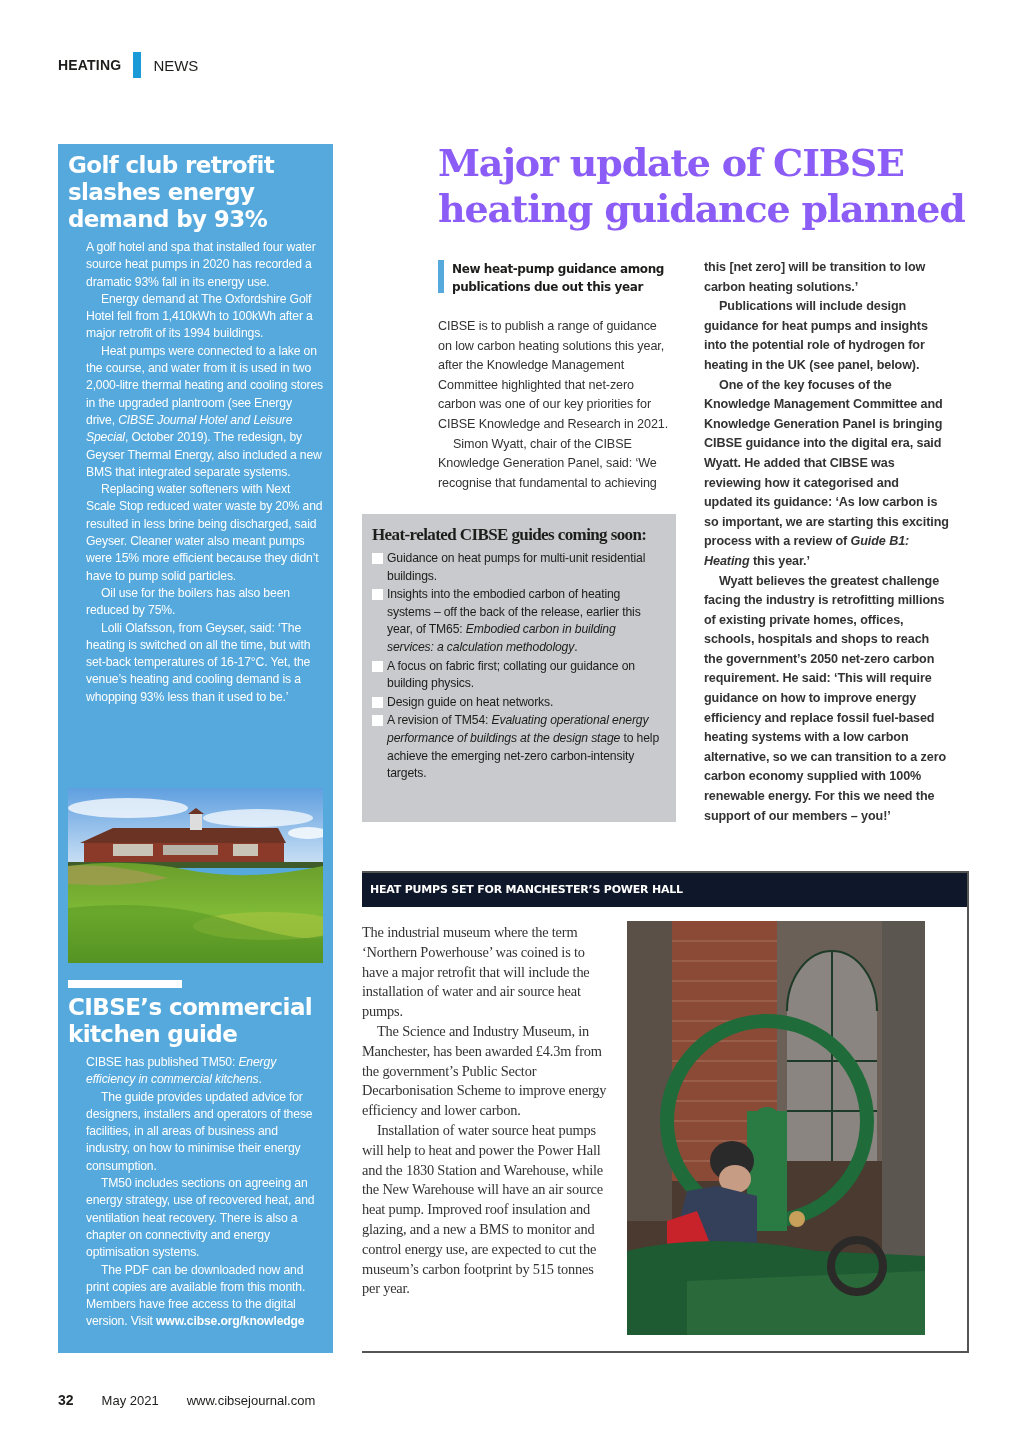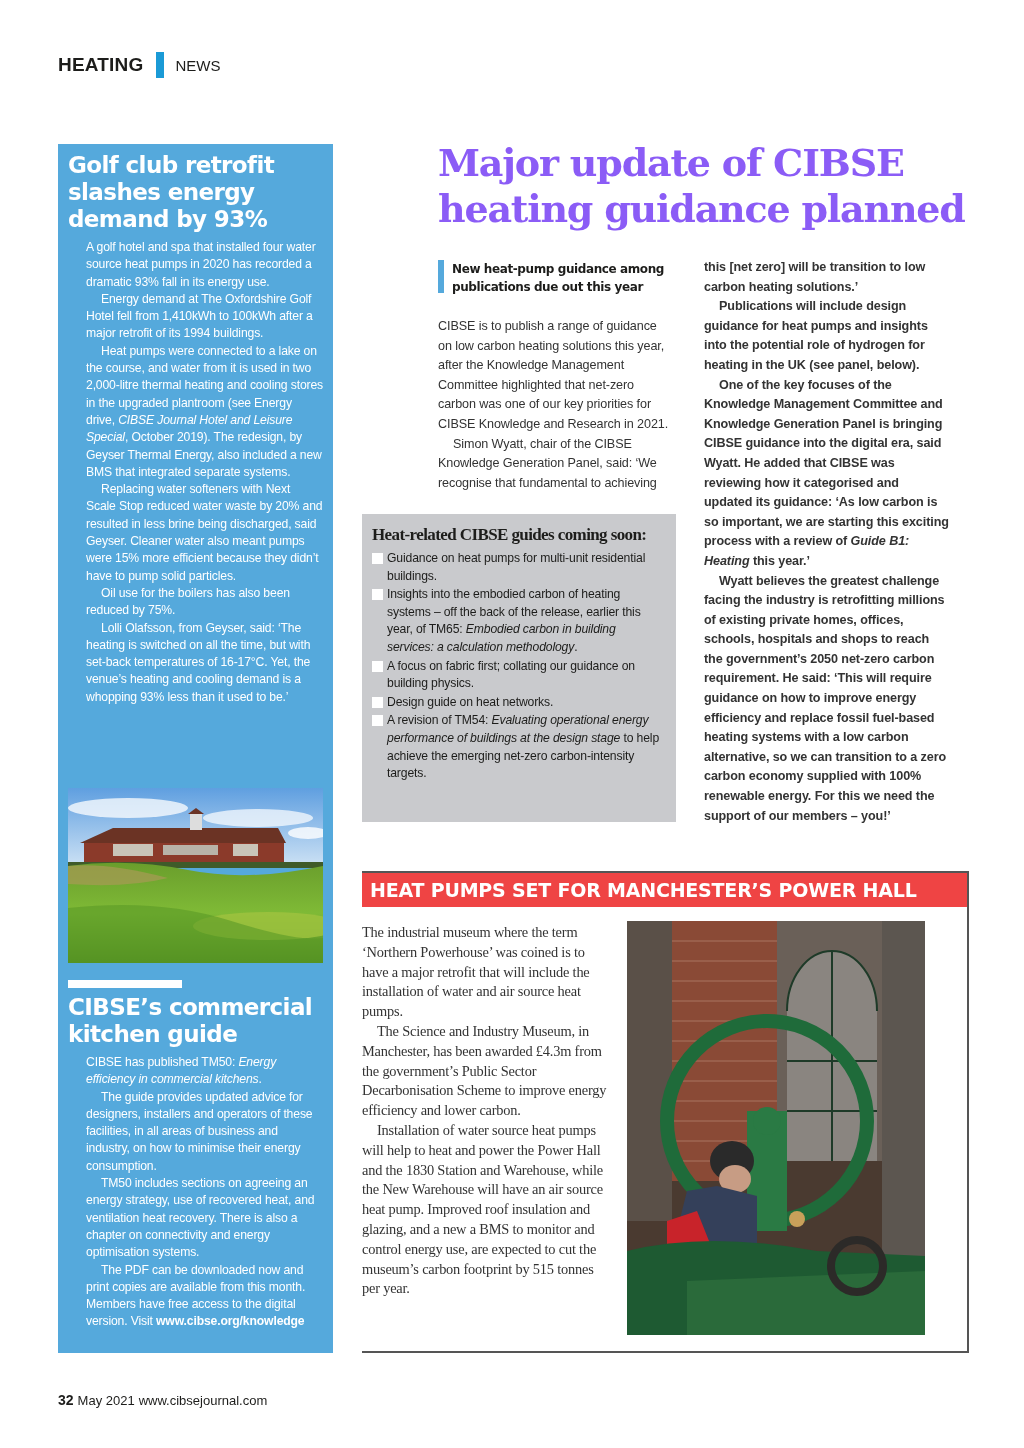--- a/index.html
+++ b/index.html
@@ -1,20 +1,20 @@
 <!DOCTYPE html>
 <html><head>
   <meta charset="utf-8">
   <style>
     * { margin: 0; padding: 0; box-sizing: border-box; }
     html, body { width: 1024px; height: 1448px; background: #ffffff; overflow: hidden; }
     body { position: relative; font-family: "Liberation Sans", sans-serif; color: #222; }
 
     .header { position: absolute; left: 58px; top: 52px; height: 26px; display: flex; align-items: center; }
-    .header .section { font-weight: bold; font-size: 19px; color: #1d1d1b; letter-spacing: 0.2px; }
+    .header .section { font-weight: bold; font-size: 14px; color: #1d1d1b; letter-spacing: 0.2px; }
     .header .bar { width: 8px; height: 26px; background: #1a9ad6; margin: 0 12px 0 12px; }
     .header .sub { font-size: 15px; color: #1d1d1b; }
 
     
     .sidebar { position: absolute; left: 58px; top: 144px; width: 275px; height: 1209px; background: #55a9dc; color: #fff; }
     .sidebar h2 { font-family: "DejaVu Sans", sans-serif; font-weight: bold; font-size: 23px; line-height: 27px; letter-spacing: -0.6px; color: #fff; padding: 8px 10px 0 10px; }
     .sidebar .body { font-family: "Liberation Sans", sans-serif; font-size: 12.2px; line-height: 17.3px; padding: 6px 10px 0 28px; color: #fff; letter-spacing: -0.15px; }
     .sidebar .body p { text-indent: 15px; }
     .sidebar .body p.first { text-indent: 0; }
     .sidebar .photo-golf { position: absolute; left: 10px; top: 644px; width: 255px; height: 175px; overflow: hidden; }
@@ -38,27 +38,27 @@
 
     
     .panel { position: absolute; left: 362px; top: 514px; width: 314px; height: 308px; background: #c9cacd; padding: 10px 12px 0 10px; }
     .panel h3 { font-family: Liberation Serif, serif; font-weight: bold; font-size: 17px; line-height: 22px; color: #1d1d1b; letter-spacing: -0.6px; margin-bottom: 4px; }
     .panel ul { list-style: none; }
     .panel li { position: relative; padding-left: 15px; font-size: 12.2px; line-height: 17.6px; color: #1d1d1b; margin-bottom: 1px; letter-spacing: -0.15px; }
     .panel li .box { position: absolute; left: 0; top: 3px; width: 11px; height: 11px; background: #ffffff; }
 
     
     .mbox { position: absolute; left: 362px; top: 871px; width: 607px; height: 482px; border-top: 2px solid #555; border-right: 2px solid #555; border-bottom: 2px solid #555; }
-    .mbox .banner { position: absolute; left: 0; top: 0; width: 605px; height: 34px; background: #ef4444; color: #fff; font-family: "DejaVu Sans", sans-serif; font-weight: bold; font-size: 19px; line-height: 34px; padding-left: 8px; letter-spacing: -0.2px; }
+    .mbox .banner { position: absolute; left: 0; top: 0; width: 605px; height: 34px; background: #0f172a; color: #fff; font-family: "DejaVu Sans", sans-serif; font-weight: bold; font-size: 11px; line-height: 34px; padding-left: 8px; letter-spacing: -0.2px; }
     .mbox .text { position: absolute; left: 0; top: 50px; width: 245px; font-family: "Liberation Serif", serif; font-size: 14.4px; line-height: 19.8px; color: #333; letter-spacing: -0.2px; }
     .mbox .text p { text-indent: 15px; }
     .mbox .text p.first { text-indent: 0; }
     .mbox .photo { position: absolute; left: 265px; top: 48px; width: 298px; height: 414px; overflow: hidden; }
 
-    .footer { position: absolute; left: 58px; top: 1392px; font-size: 13px; color: #1d1d1b; display: flex; gap: 4px; align-items: baseline; }
+    .footer { position: absolute; left: 58px; top: 1392px; font-size: 13px; color: #1d1d1b; display: flex; gap: 28px; align-items: baseline; }
     .footer .page { font-weight: bold; font-size: 14px; }
   </style>
 </head>
 <body>
 
 <div class="header">
   <span class="section">HEATING</span>
   <span class="bar"></span>
   <span class="sub">NEWS</span>
 </div>

